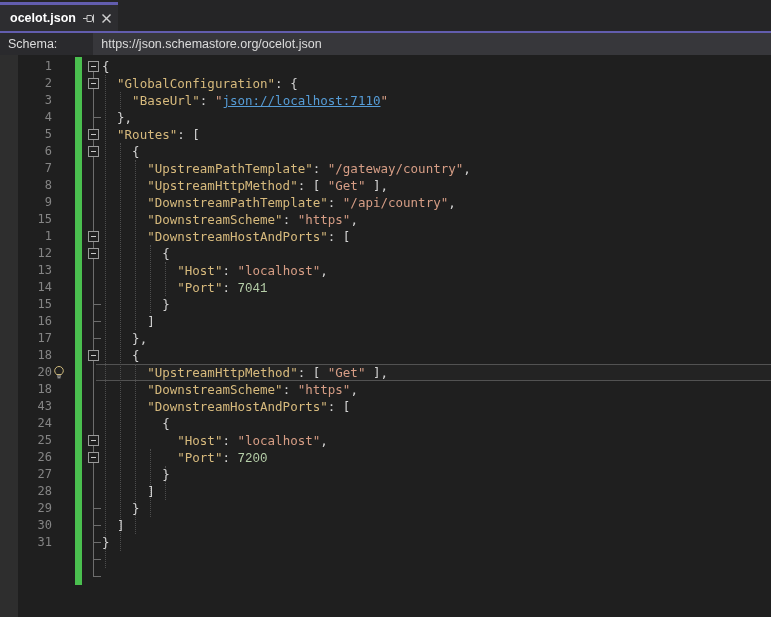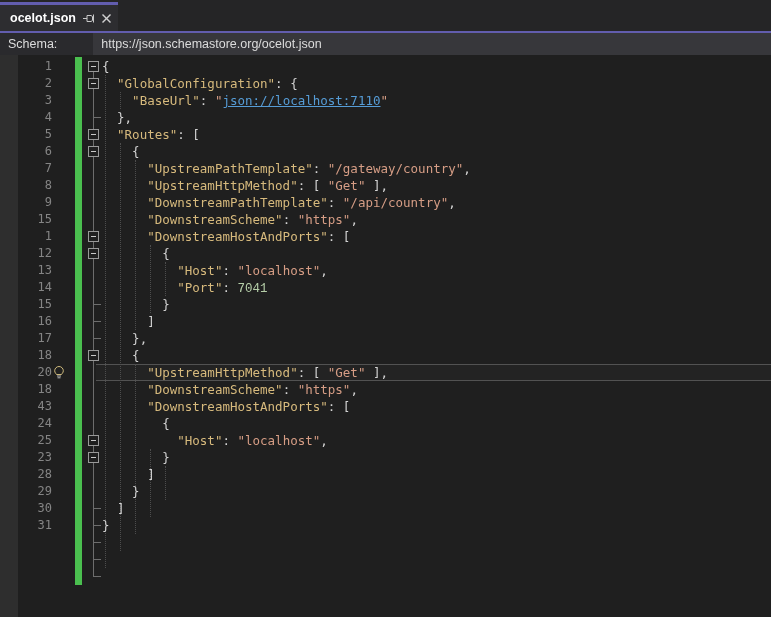--- a/index.html
+++ b/index.html
@@ -247,21 +247,25 @@
         </div>
         <div class="row" data-interactable="true">
           <span class="ln" data-interactable="false">24</span>
           <pre class="codetext" data-interactable="false"><span class="tk-punct">        {</span></pre>
         </div>
         <div class="row" data-interactable="true">
           <span class="ln" data-interactable="false">25</span>
           <pre class="codetext" data-interactable="false"><span class="tk-ws">          </span><span class="tk-key">"Host"</span><span class="tk-punct">: </span><span class="tk-str">"localhost"</span><span class="tk-punct">,</span></pre>
         </div>
         <div class="row" data-interactable="true">
-          <span class="ln" data-interactable="false">23</span>
+          <span class="ln" data-interactable="false">26</span>
+          <pre class="codetext" data-interactable="false"><span class="tk-ws">          </span><span class="tk-key">"Port"</span><span class="tk-punct">: </span><span class="tk-num">7200</span></pre>
+        </div>
+        <div class="row" data-interactable="true">
+          <span class="ln" data-interactable="false">27</span>
           <pre class="codetext" data-interactable="false"><span class="tk-punct">        }</span></pre>
         </div>
         <div class="row" data-interactable="true">
           <span class="ln" data-interactable="false">28</span>
           <pre class="codetext" data-interactable="false"><span class="tk-punct">      ]</span></pre>
         </div>
         <div class="row" data-interactable="true">
           <span class="ln" data-interactable="false">29</span>
           <pre class="codetext" data-interactable="false"><span class="tk-punct">    }</span></pre>
         </div>

